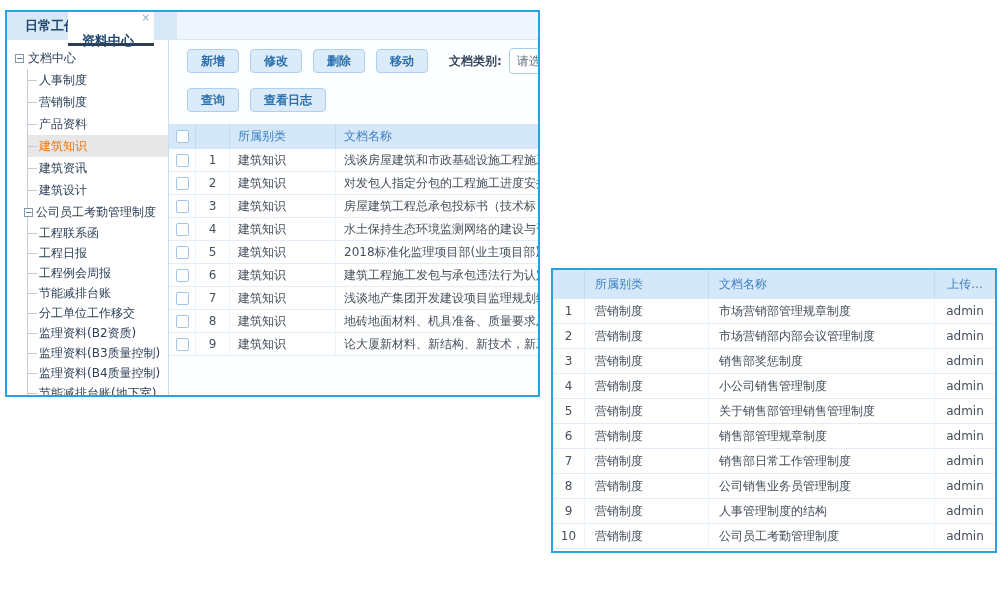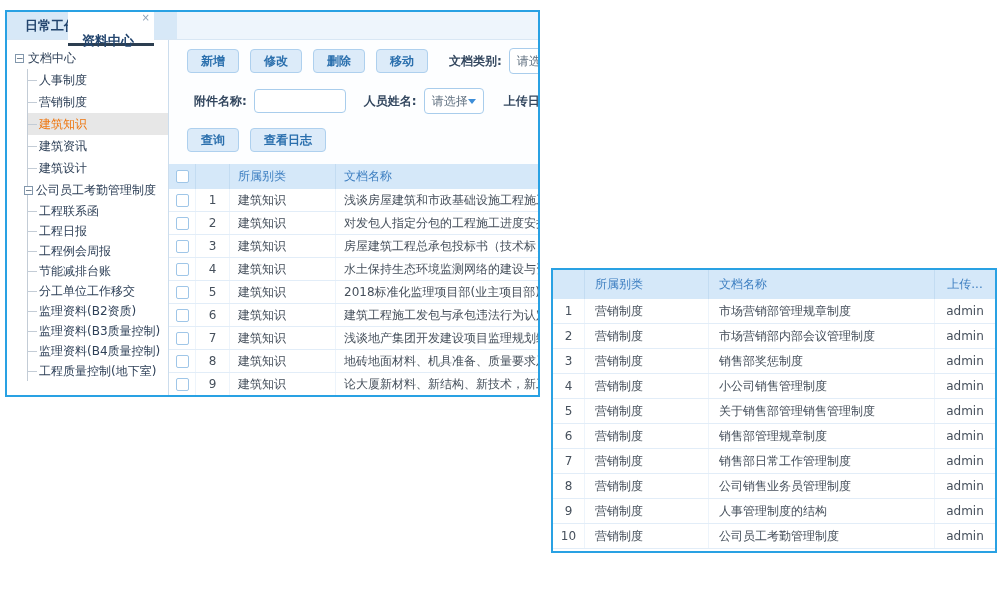--- a/index.html
+++ b/index.html
@@ -92,66 +92,57 @@
 
   <div class="panel-body">
 
     <div class="tree">
       <div class="tnode">
         <span class="expander">−</span><span>文档中心</span>
       </div>
       <ul class="lvl1">
         <li><span>人事制度</span></li>
         <li><span>营销制度</span></li>
+        <li><span>产品资料</span></li>
         <li class="selected"><span>建筑知识</span></li>
         <li><span>建筑资讯</span></li>
         <li><span>建筑设计</span></li>
         <li class="subroot">
           <span class="expander">−</span><span>公司员工考勤管理制度</span>
         </li>
       </ul>
       <ul class="lvl2">
         <li><span>工程联系函</span></li>
         <li><span>工程日报</span></li>
         <li><span>工程例会周报</span></li>
         <li><span>节能减排台账</span></li>
         <li><span>分工单位工作移交</span></li>
         <li><span>监理资料(B2资质)</span></li>
         <li><span>监理资料(B3质量控制)</span></li>
         <li><span>监理资料(B4质量控制)</span></li>
-        <li><span>工程质量控制(地下室)</span></li>
+        <li><span>节能减排台账(地下室)</span></li>
 
       </ul>
     </div>
 
     <div class="main">
 
       <div class="trow trow1">
         <button class="btn">新增</button>
         <button class="btn">修改</button>
         <button class="btn">删除</button>
         <button class="btn">移动</button>
         <span class="flabel" style="margin-left:21px;">文档类别:</span>
         <div class="selectbox" style="margin-left:7px;">
           <span>请选择</span>
 
         </div>
 
       </div>
 
-      <div class="trow trow2">
-        <span class="flabel">附件名称:</span>
-        <input class="txtinput" type="text" style="">
-        <span class="flabel" style="margin-left:18px;">人员姓名:</span>
-        <div class="selectbox" style="margin-left:7px; width:72px;">
-          <span>请选择</span>
-          <span class="caret"></span>
-        </div>
-        <span class="flabel" style="margin-left:20px;">上传日期</span>
-      </div>
 
       <div class="trow trow3">
         <button class="btn">查询</button>
         <button class="btn">查看日志</button>
       </div>
 
       <div class="grid lt">
         <div class="g-head">
           <div class="g-cell col-cb c-center">
               <span class="cb"></span>

